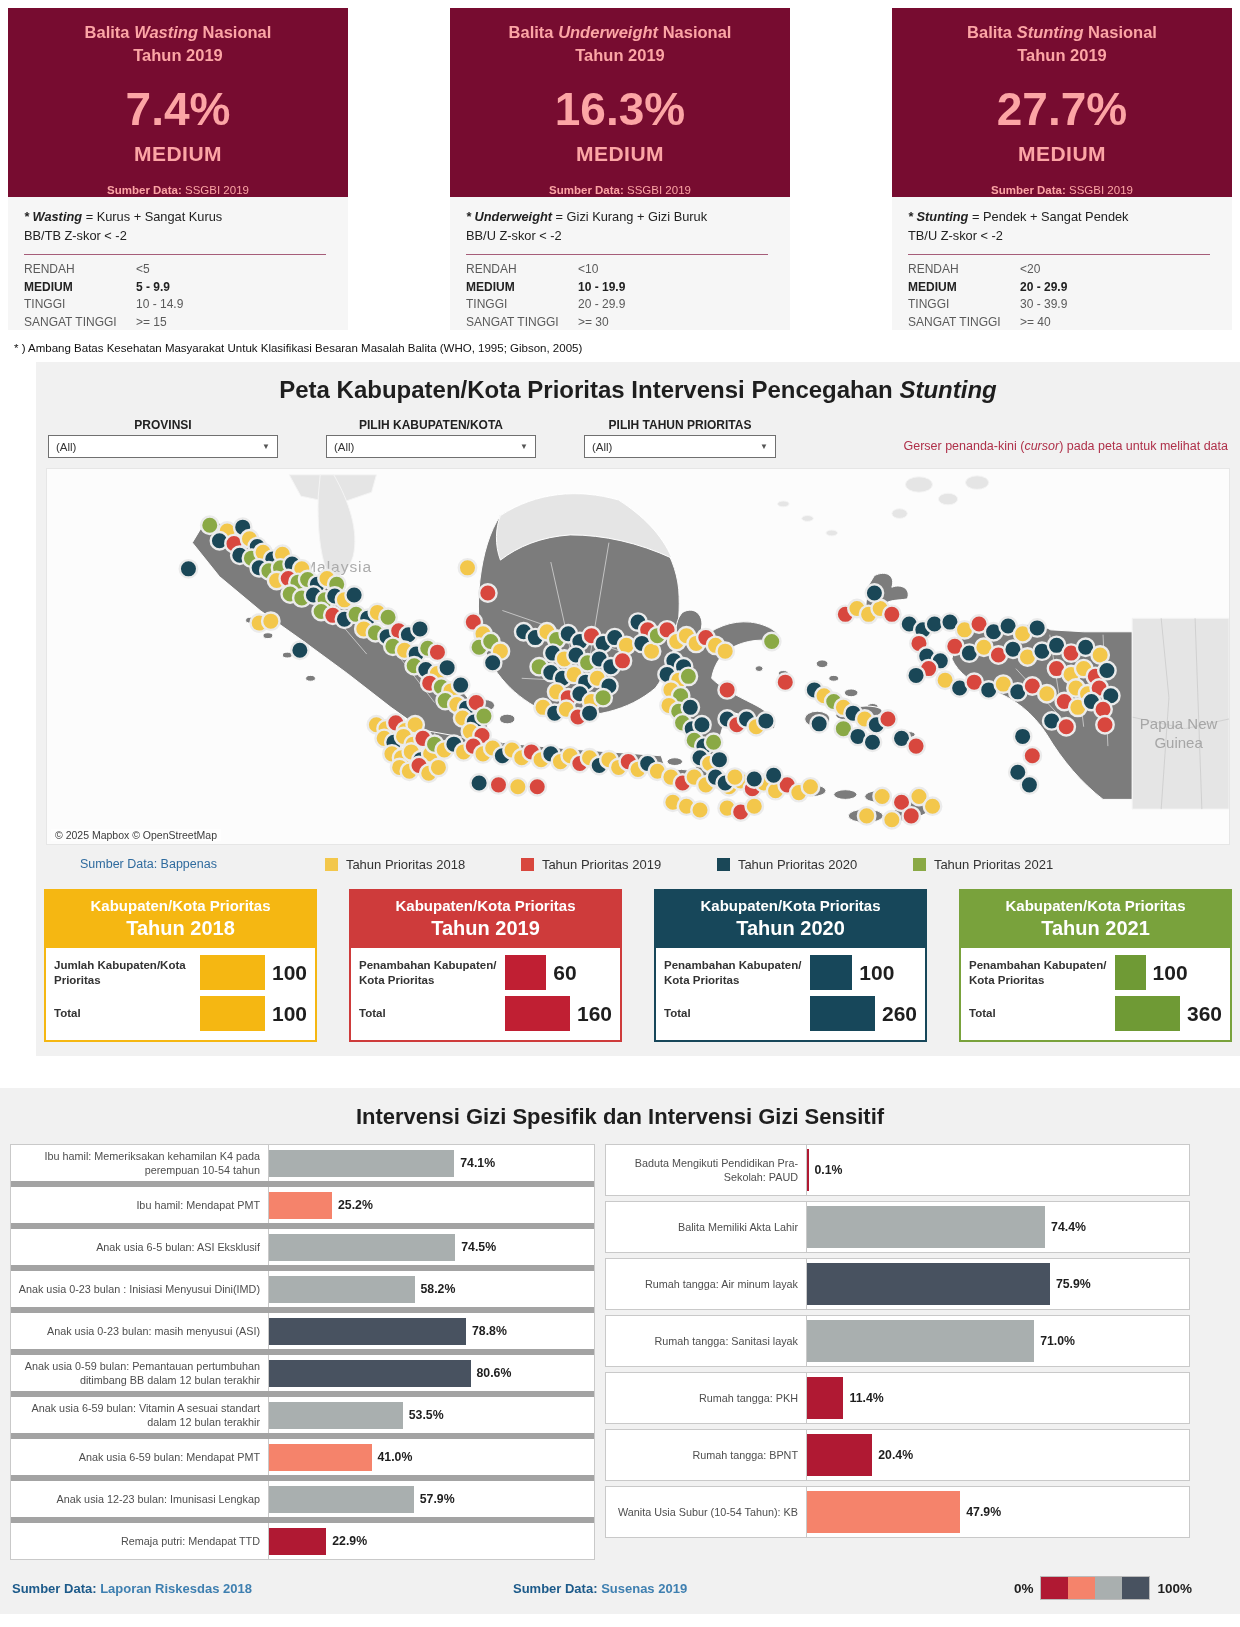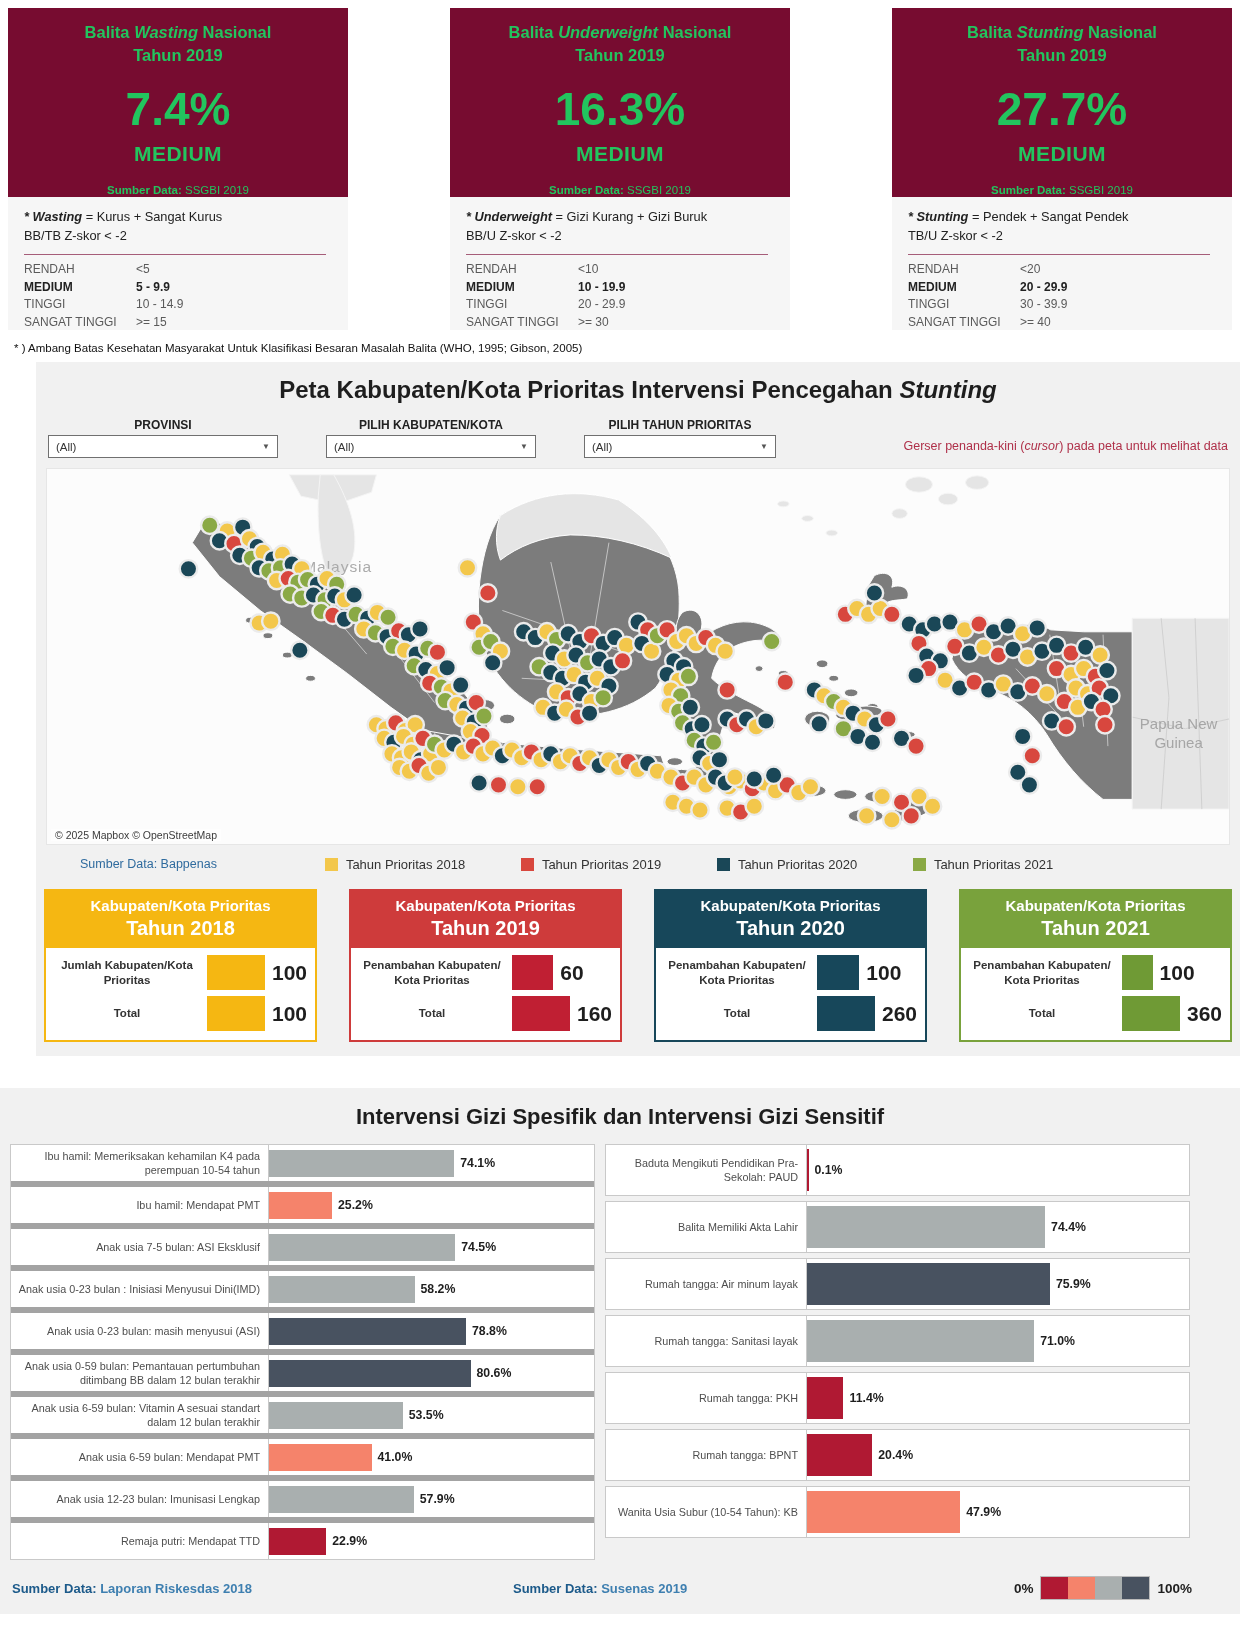--- a/index.html
+++ b/index.html
@@ -1,20 +1,20 @@
 <!DOCTYPE html>
 <html><head>
 <meta charset="utf-8">
 <style>
   html,body{margin:0;padding:0;}
   body{width:1240px;height:1627px;background:#FFFFFF;font-family:"Liberation Sans",sans-serif;position:relative;overflow:hidden;color:#1E1E1E;}
   
   .kpi-row{display:flex;justify-content:space-between;padding:8px 8px 0 8px;}
   .kpi-card{width:340px;}
-  .kpi-top{background:#770C30;color:#22c55e;text-align:center;height:189px;box-sizing:border-box;padding-top:13px;}
+  .kpi-top{background:#770C30;color:#fca5a5;text-align:center;height:189px;box-sizing:border-box;padding-top:13px;}
   .kpi-title{font-size:16.5px;font-weight:bold;line-height:1.4;}
   .kpi-value{font-size:46px;font-weight:bold;margin:15px 0 6px;}
   .kpi-level{font-size:21px;font-weight:bold;letter-spacing:.5px;}
   .kpi-source{font-size:11.5px;margin-top:18px;}
   .kpi-def{background:#F6F6F6;box-sizing:border-box;height:133px;padding:10px 16px 6px;font-size:12.8px;color:#222;}
   .def-line{line-height:1.5;}
   .def-term{font-weight:bold;font-style:italic;}
   .kpi-sep{border-bottom:1.6px solid #A65D79;margin:9px 0 6px;width:98%;}
   .th-row{display:flex;font-size:12px;line-height:1.45;color:#5A5A5A;}
   .th-row.bold{color:#222;font-weight:bold;}
@@ -47,21 +47,21 @@
   .lg-item{display:flex;align-items:center;width:196px;font-size:13px;color:#333;}
   .lg-sw{width:13px;height:13px;margin-right:8px;flex:0 0 13px;}
   
   .priority-row{display:flex;justify-content:space-between;padding:6px 8px 14px;}
   .p-card{width:273px;border:2px solid;background:#fef9c3;box-sizing:border-box;}
   .p-head{text-align:center;color:#fff;padding:5px 2px 7px;}
   .p-h1{font-size:15px;font-weight:bold;line-height:1.35;}
   .p-h2{font-size:20px;font-weight:bold;line-height:1.25;}
   .p-body{background:#fff;padding:4px 8px 6px;}
   .p-row{display:flex;align-items:center;height:41px;}
-  .p-label{flex:0 0 146px;text-align:center;font-weight:bold;font-size:11.5px;line-height:1.3;padding-right:7px;color:#333;}
+  .p-label{flex:0 0 146px;text-align:left;font-weight:bold;font-size:11.5px;line-height:1.3;color:#333;}
   .p-bar{height:35px;margin-right:7px;}
   .p-val{font-size:21px;font-weight:bold;color:#1E1E1E;}
   
   .chart-panel{margin-top:32px;padding:12px 0 6px;}
   .sec-title2{font-size:22px;font-weight:bold;text-align:center;padding:4px 0 14px;}
   .charts{display:flex;padding:0 10px;gap:10px;align-items:flex-start;}
   .chart-left{width:585px;background:#fff;border:1px solid #C9C9C9;box-sizing:border-box;}
   .c-row{display:flex;border-bottom:6px solid #a3a3a3;height:36px;}
   .c-row:last-child{border-bottom:none;}
   .c-label{flex:0 0 245px;border-right:1px solid #C9C9C9;display:flex;align-items:center;justify-content:flex-end;text-align:right;font-size:10.8px;color:#4E4E4E;padding:2px 8px 2px 4px;line-height:1.3;}
@@ -696,21 +696,21 @@
           </div>
   </div>
         <div class="c-row">
     <div class="c-label">Ibu hamil: Mendapat PMT</div>
     <div class="c-barcell">
             <div class="c-bar" style="width: 63px; background: rgb(245, 131, 107);"></div>
             <span class="c-val">25.2%</span>
           </div>
   </div>
         <div class="c-row">
-    <div class="c-label">Anak usia 7-5 bulan: ASI Eksklusif</div>
+    <div class="c-label">Anak usia 6-5 bulan: ASI Eksklusif</div>
     <div class="c-barcell">
             <div class="c-bar" style="width: 186.25px; background: rgb(169, 175, 175);"></div>
             <span class="c-val">74.5%</span>
           </div>
   </div>
         <div class="c-row">
     <div class="c-label">Anak usia 0-23  bulan : Inisiasi Menyusui Dini(IMD)</div>
     <div class="c-barcell">
             <div class="c-bar" style="width: 145.5px; background: rgb(169, 175, 175);"></div>
             <span class="c-val">58.2%</span>

